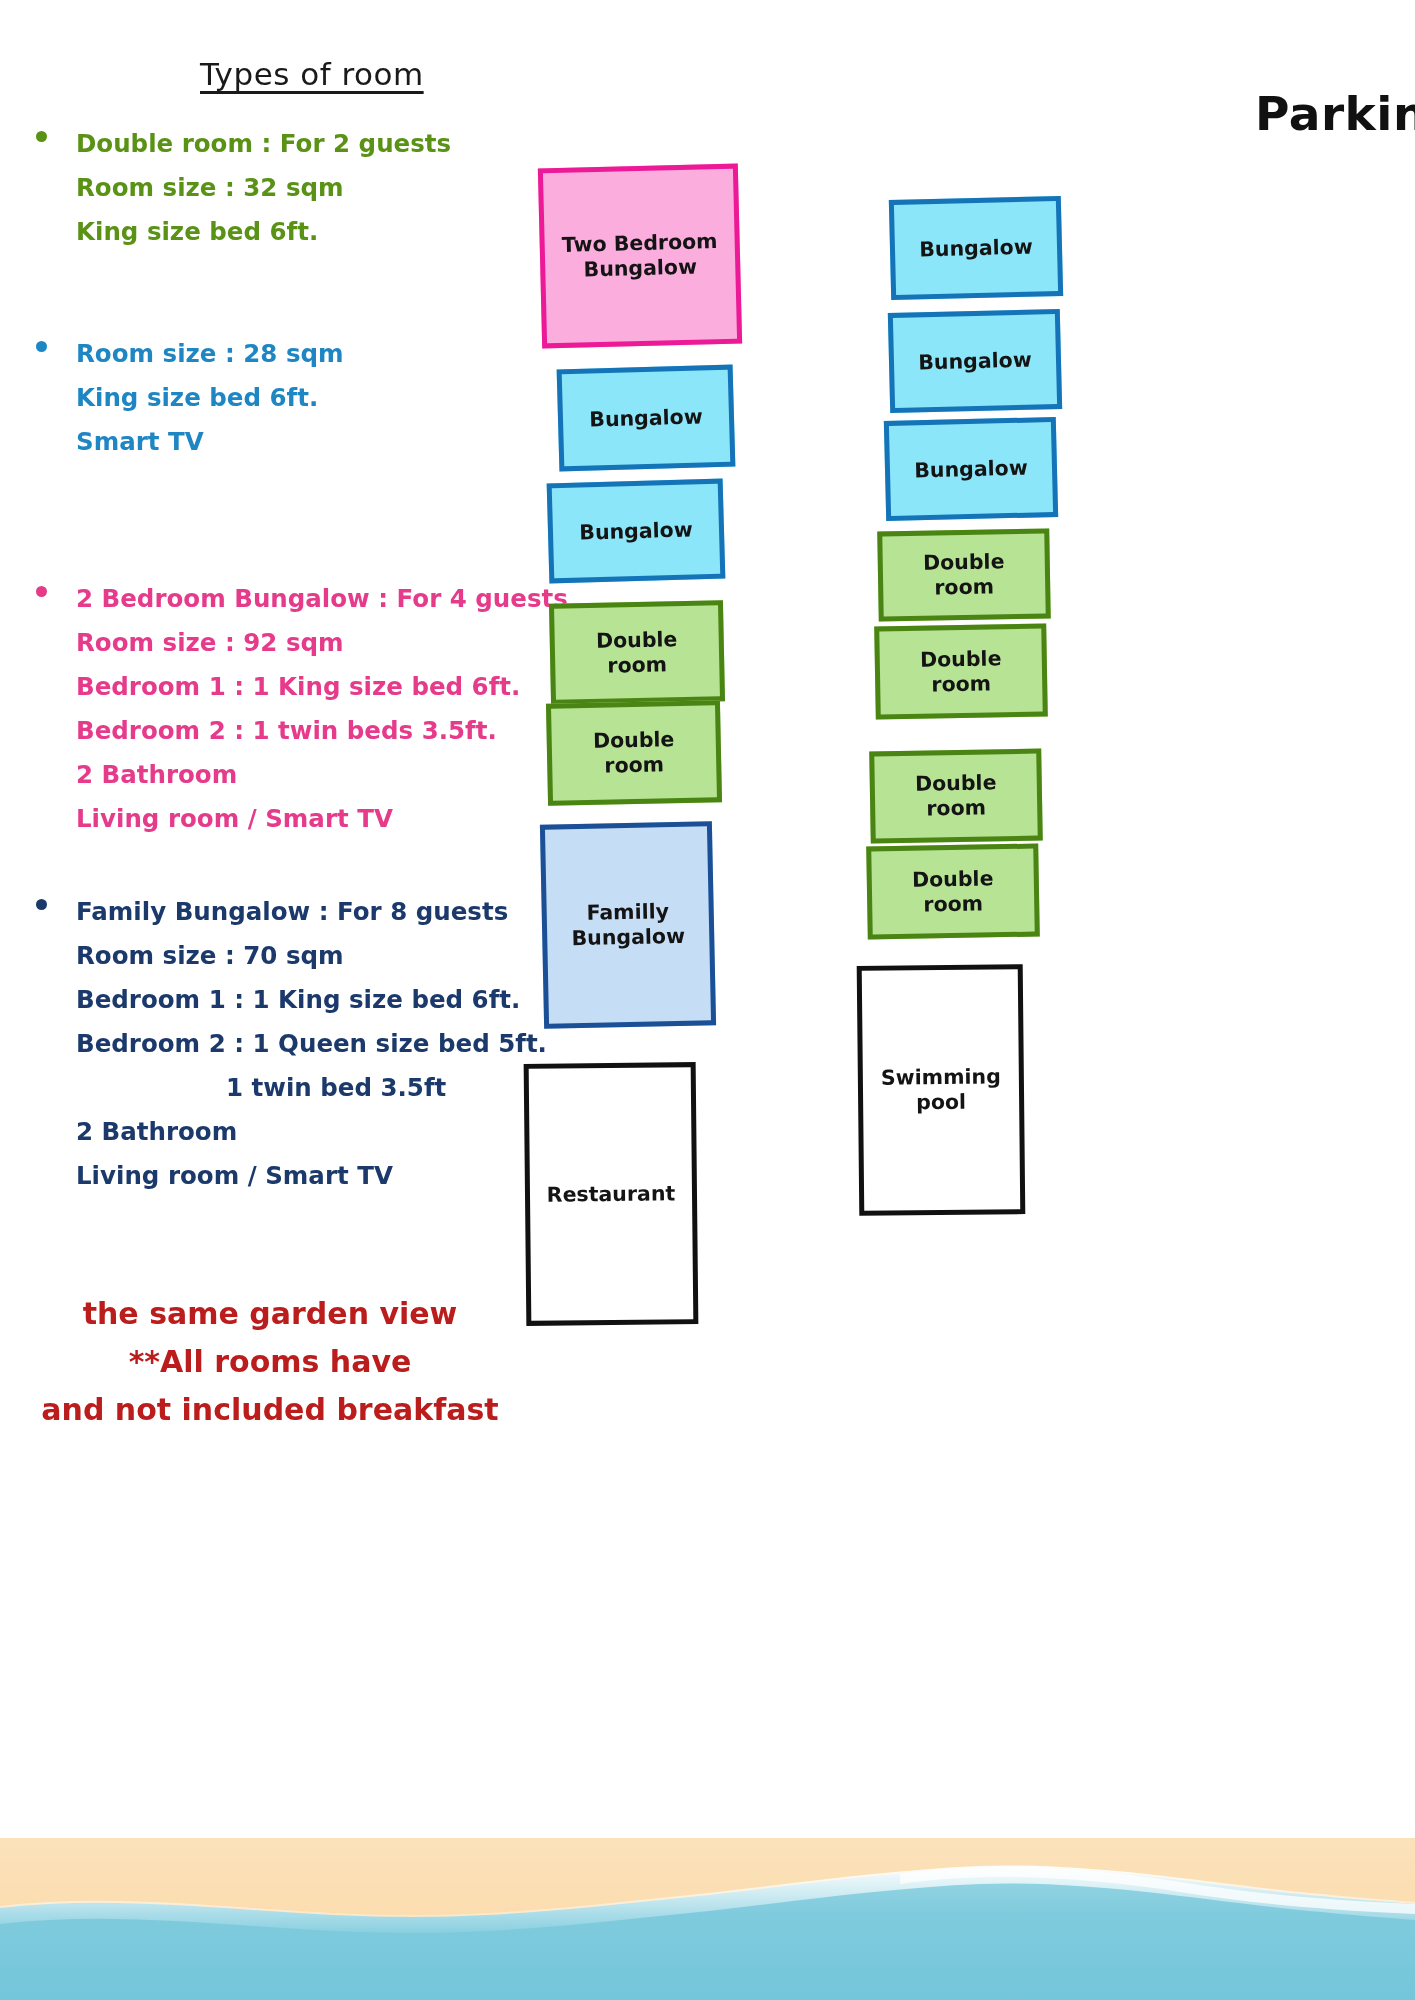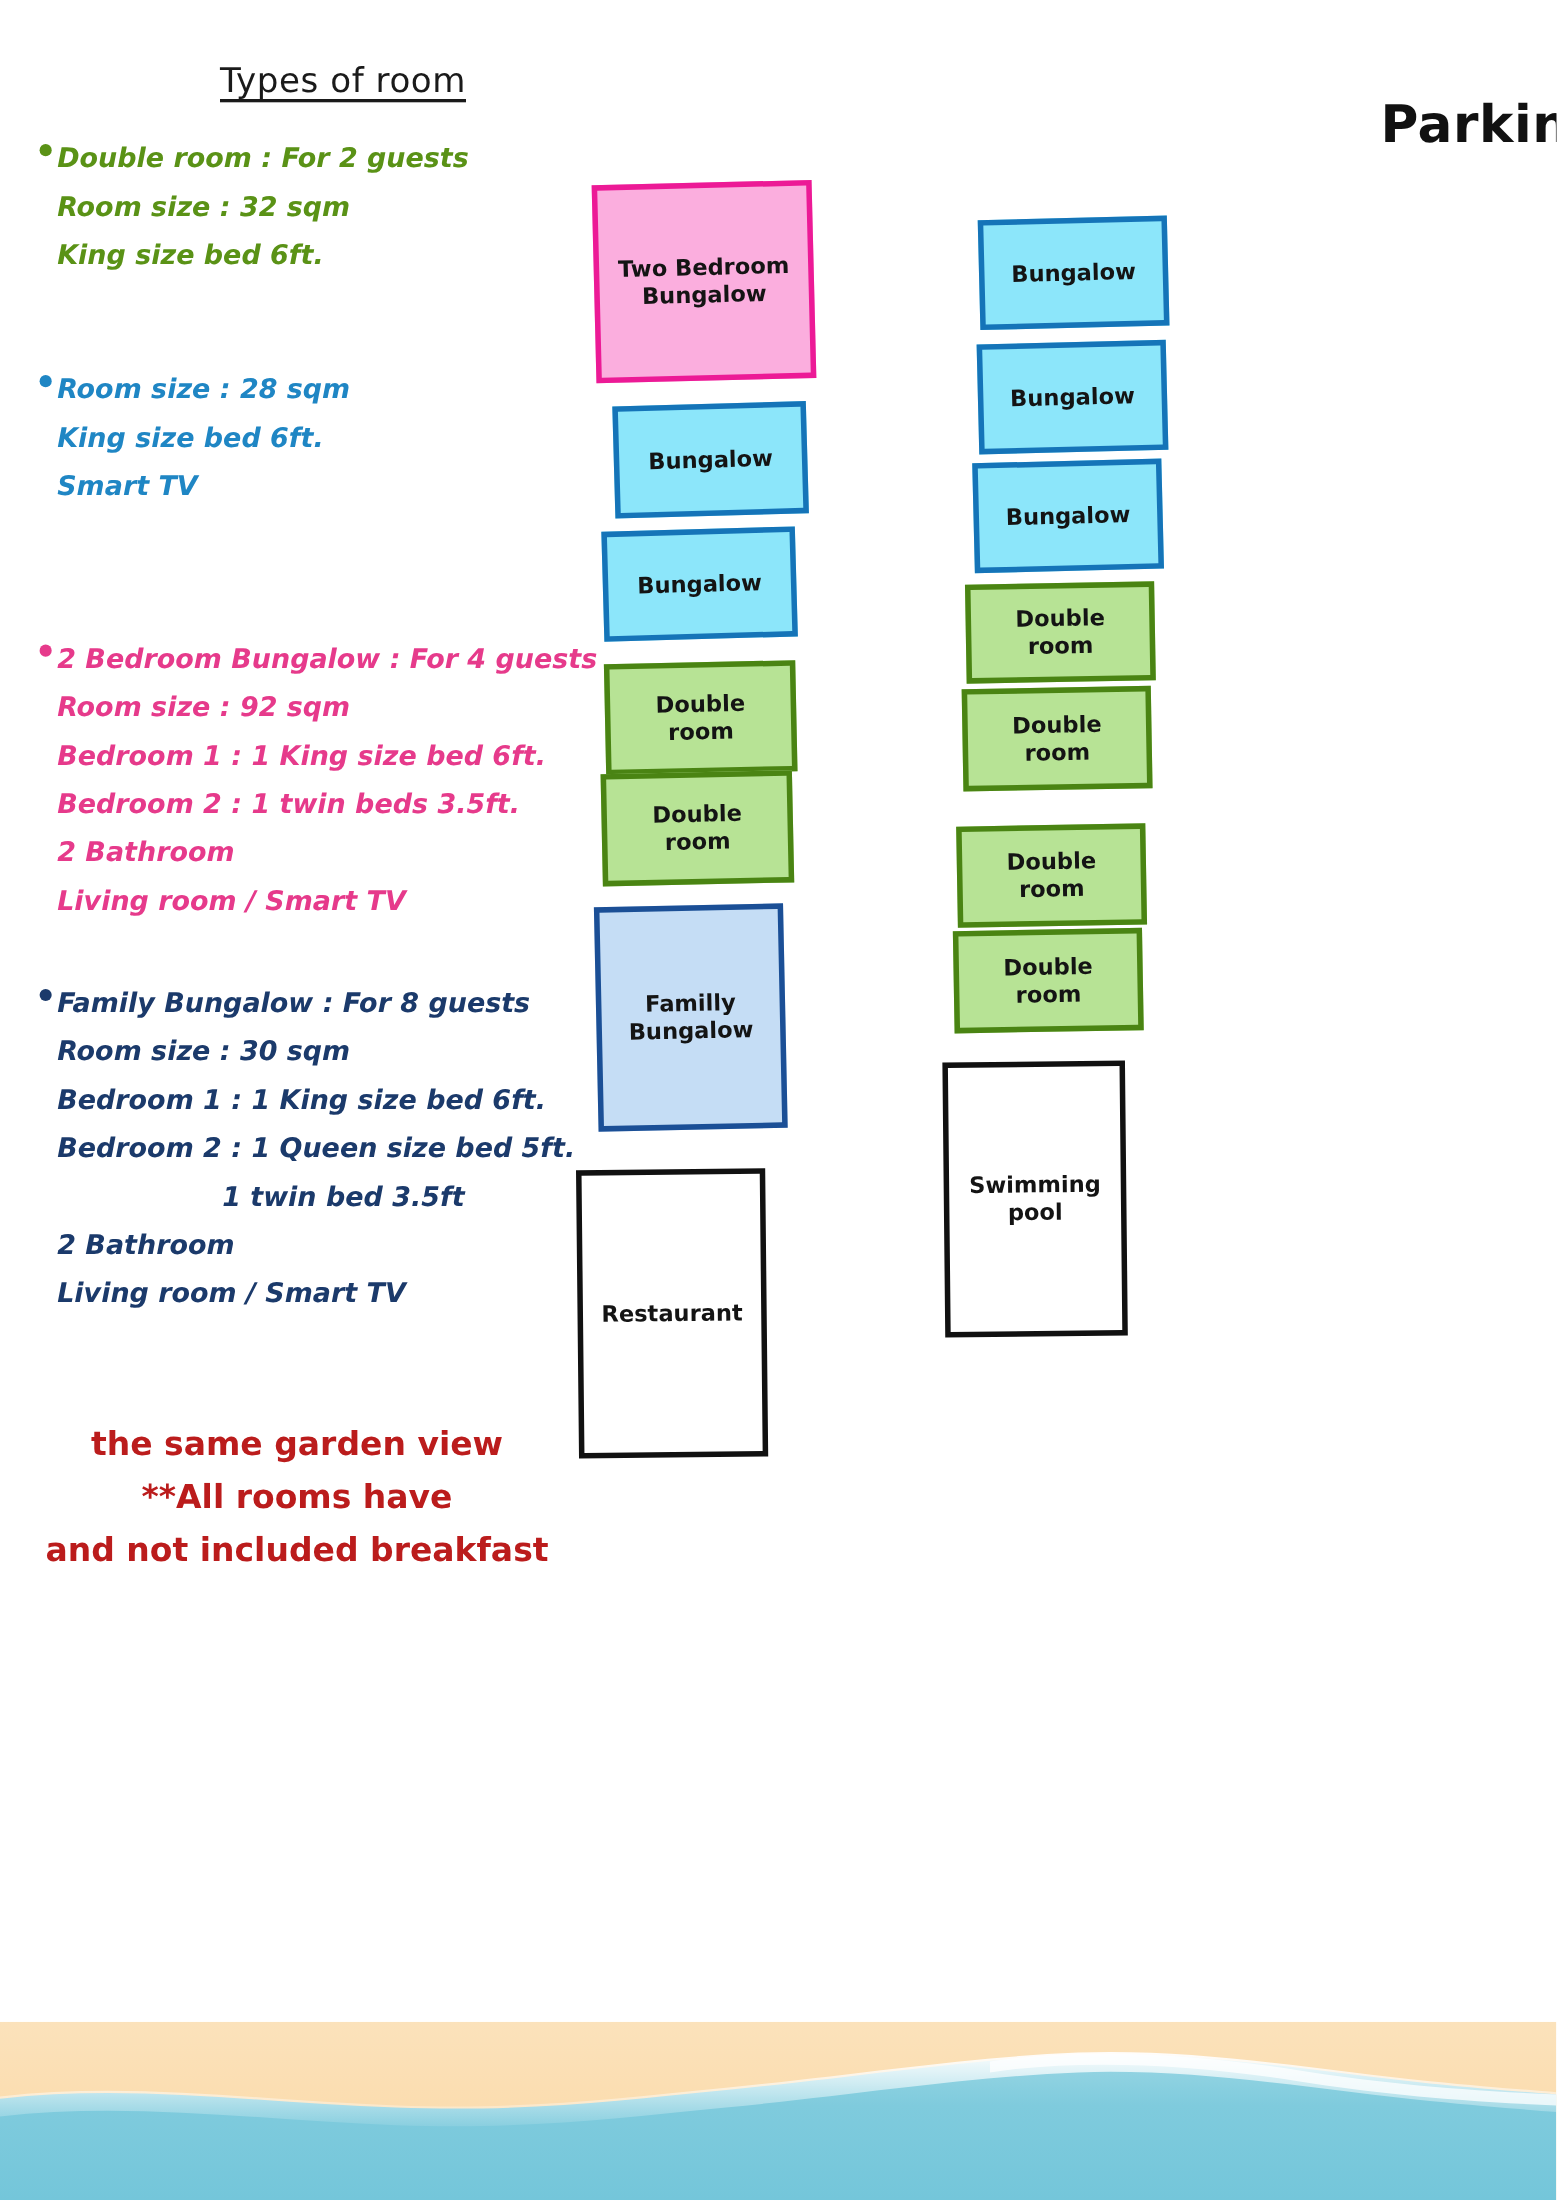--- a/index.html
+++ b/index.html
@@ -19,21 +19,21 @@
     font-size:31px;font-weight:normal;color:#1a1a1a;
     text-decoration:underline;text-underline-offset:6px;
     letter-spacing:.5px;
     white-space:nowrap;
   }
 
   .bullet-block{position:absolute;left:36px;width:620px;}
   .bullet-block .dot{
     position:absolute;left:0;top:9px;width:11px;height:11px;border-radius:50%;
   }
-  .bullet-block .lines{margin-left:16px;font-style:italic;}
+  .bullet-block .lines{margin-left:40px;}
   .bullet-block .ln{
     font-size:24.5px;font-weight:bold;line-height:44px;white-space:nowrap;
   }
   .ln.indent{padding-left:150px;}
 
   .b1{top:122px;color:#5a9216;}
   .b1 .dot{background:#5a9216;}
   .b2{top:332px;color:#1f86c4;}
   .b2 .dot{background:#1f86c4;}
   .b3{top:577px;color:#e63a8b;}
@@ -113,21 +113,21 @@
         <div class="ln">Bedroom 2 : 1 twin beds 3.5ft.</div>
         <div class="ln">2 Bathroom</div>
         <div class="ln">Living room / Smart TV</div>
       </div>
     </div>
 
     <div class="bullet-block b4">
       <span class="dot"></span>
       <div class="lines">
         <div class="ln">Family Bungalow : For 8 guests</div>
-        <div class="ln">Room size : 30 sqm</div>
+        <div class="ln">Room size : 70 sqm</div>
         <div class="ln">Bedroom 1 : 1 King size bed 6ft.</div>
         <div class="ln">Bedroom 2 : 1 Queen size bed 5ft.</div>
         <div class="ln indent">1 twin bed 3.5ft</div>
         <div class="ln">2 Bathroom</div>
         <div class="ln">Living room / Smart TV</div>
       </div>
     </div>
 
     <div class="footnote">
       <div>the same garden view</div>

